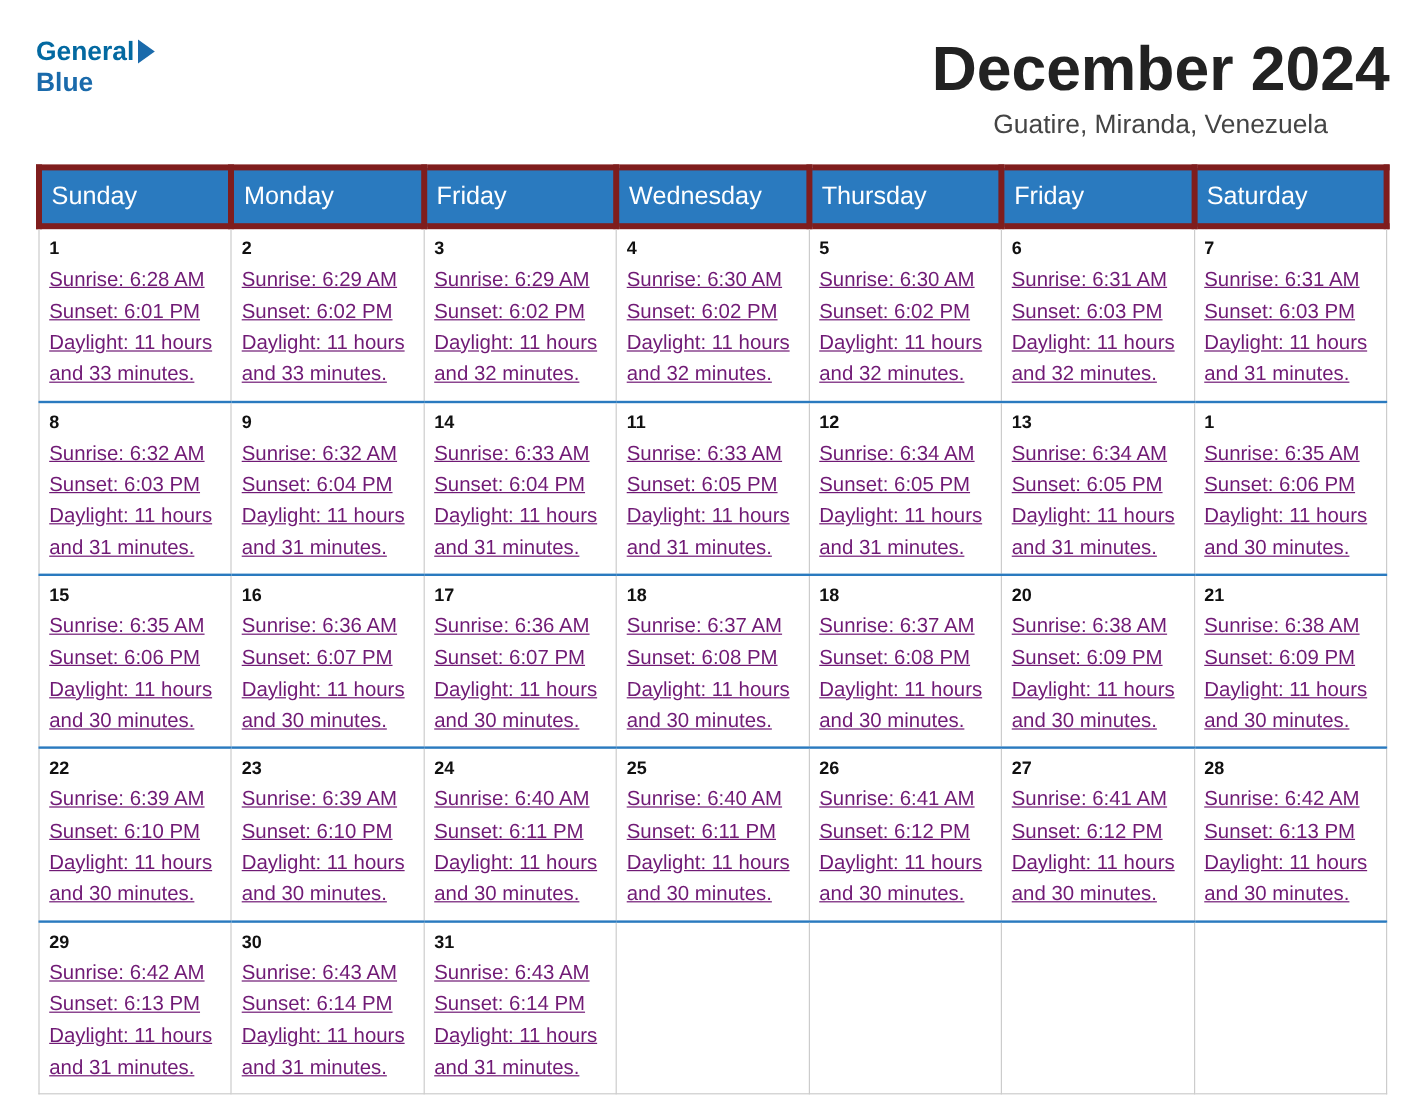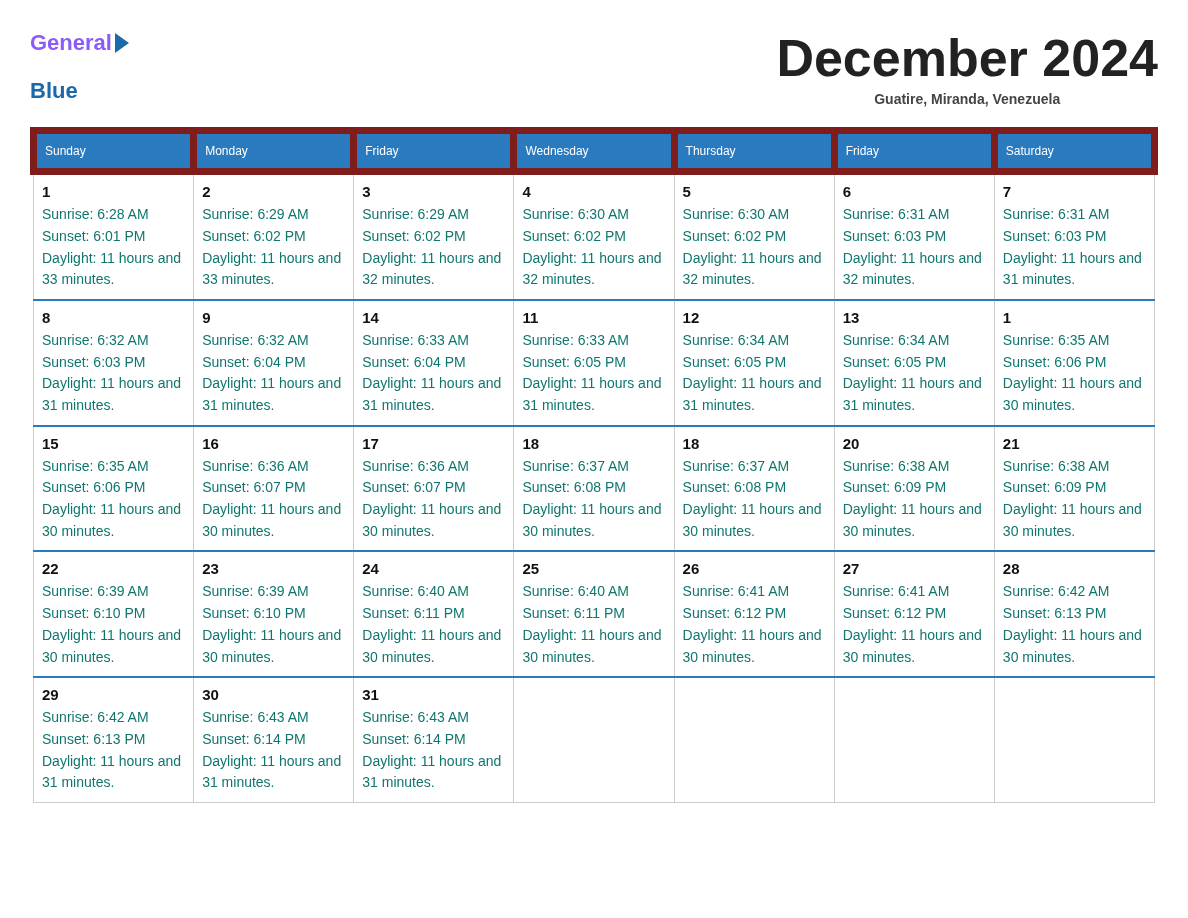--- a/index.html
+++ b/index.html
@@ -21,21 +21,21 @@
       flex-direction: column;
       align-items: flex-start;
     }
     .logo-text {
       display: flex;
       align-items: center;
       font-size: 22px;
       font-weight: bold;
       color: #222;
     }
-    .logo-general { color: #8b5cf6; text-align: right; }
+    .logo-general { color: #0369a1; text-align: right; }
     .logo-arrow {
       width: 0;
       height: 0;
       border-left: 14px solid #1a6aab;
       border-top: 10px solid transparent;
       border-bottom: 10px solid transparent;
       margin-left: 3px;
       margin-right: 0px;
       display: inline-block;
       position: relative;
@@ -45,76 +45,76 @@
     .title-block {
       text-align: center;
     }
     .month-title {
       font-size: 52px;
       font-weight: bold;
       color: #222;
       line-height: 1.1;
     }
     .location-title {
-      font-size: 14px;
+      font-size: 22px;
       color: #444;
       margin-top: 4px;
-      font-weight: bold;
     }
     table {
       width: 100%;
       border-collapse: collapse;
       table-layout: fixed;
     }
     thead th {
       background-color: #2a7abf;
       color: #fff;
       padding: 10px 8px;
-      font-size: 12px;
+      font-size: 21px;
       font-weight: normal;
       text-align: left;
-      border: 7px solid #7f1d1d;
+      border: 5px solid #7f1d1d;
     }
     tbody td {
       vertical-align: top;
       padding: 8px;
       border: 1px solid #ccc;
       border-top: 2px solid #2a7abf;
       font-size: 12.5px;
       color: #222;
       height: 110px;
     }
     tbody tr td {
       border-top: 2px solid #2a7abf;
     }
     .day-number {
       font-size: 15px;
       font-weight: bold;
       margin-bottom: 4px;
       color: #111;
     }
     .day-info {
-      font-size: 14px;
+      font-size: 17px;
       line-height: 1.55;
-      color: #0f766e;
+      color: #701a75;
+      text-decoration: underline;
     }
     .empty-cell {
       background: #fff;
     }
   </style>
 </head>
 <body>
 
 <div class="header">
   <div class="logo">
     <div class="logo-text">
       <span class="logo-general">General</span>
       <span class="logo-arrow"></span>
     </div>
-    <span class="logo-blue" style="margin-left:0;margin-top:22px;">Blue</span>
+    <span class="logo-blue" style="margin-left:0;">Blue</span>
   </div>
   <div class="title-block">
     <div class="month-title">December 2024</div>
     <div class="location-title">Guatire, Miranda, Venezuela</div>
   </div>
 </div>
 
 <table>
   <thead>
     <tr>

